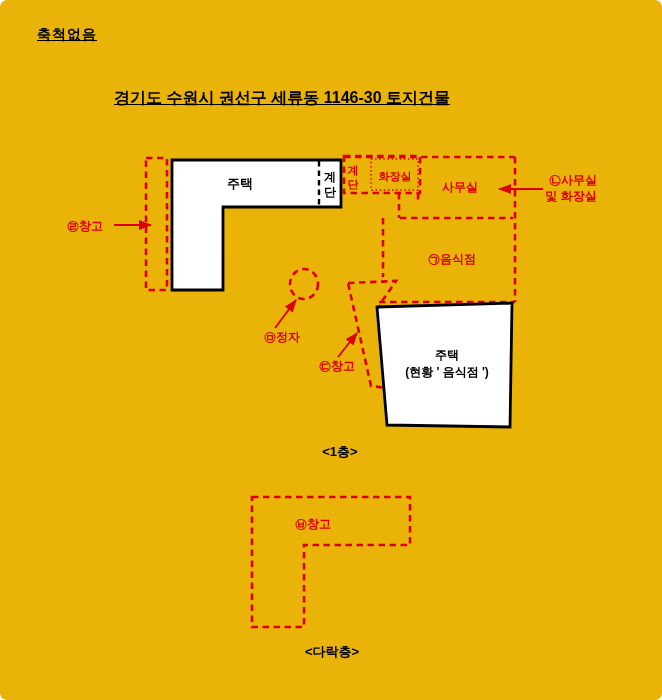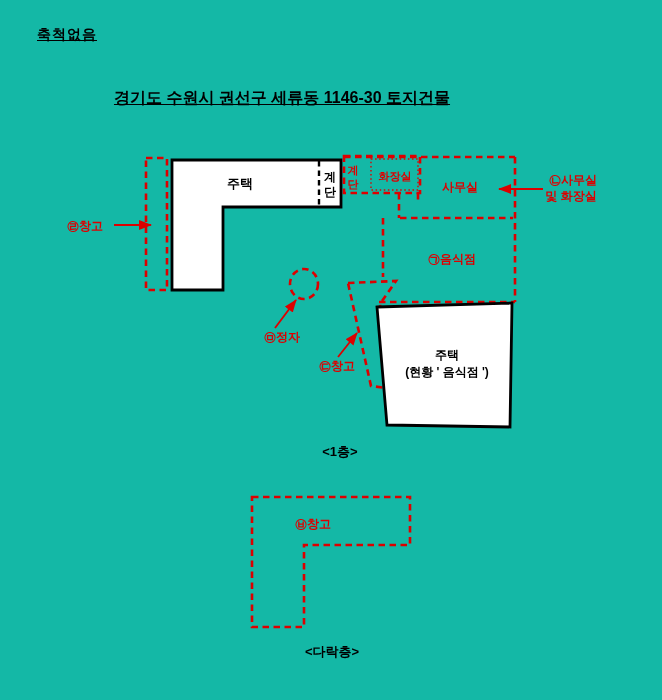--- a/index.html
+++ b/index.html
@@ -1,18 +1,19 @@
 <!DOCTYPE html>
 <html><head>
 <meta charset="utf-8">
 <style>
   html,body{margin:0;padding:0;background:#ffffff;}
   .canvas{
-    position:relative;width:662px;height:700px;background:#14b8a6;overflow:hidden;
+    position:relative;width:662px;height:700px;background:#eab308;overflow:hidden;
     font-family:"Liberation Sans","DejaVu Sans",sans-serif;
+    border-radius:7px;
   }
   .scale-note{
     position:absolute;left:37px;top:26px;font-size:14px;font-weight:bold;color:#000;
     text-decoration:underline;letter-spacing:1px;
   }
   .title{
     position:absolute;left:0;top:88px;width:564px;text-align:center;
     font-size:16px;font-weight:bold;color:#000;
   }
   .title span{text-decoration:underline;}

